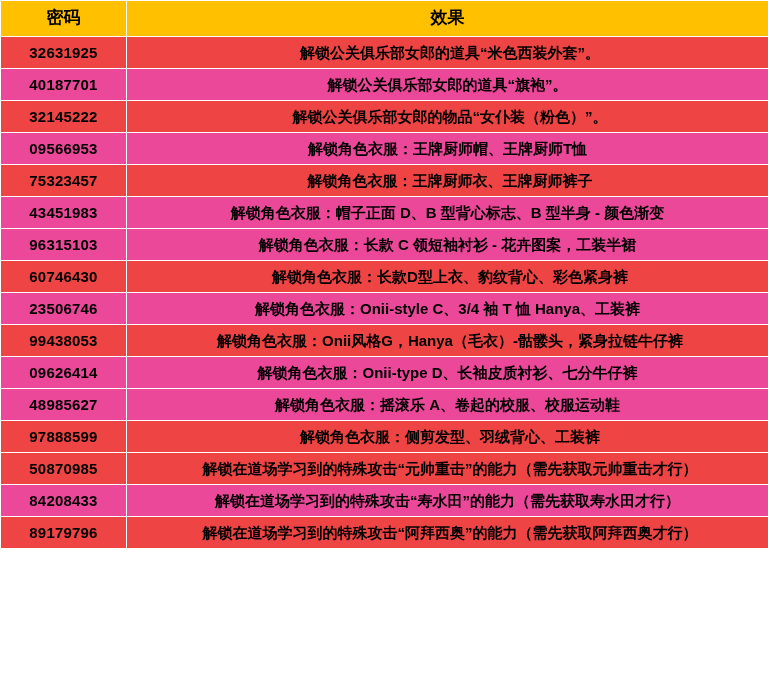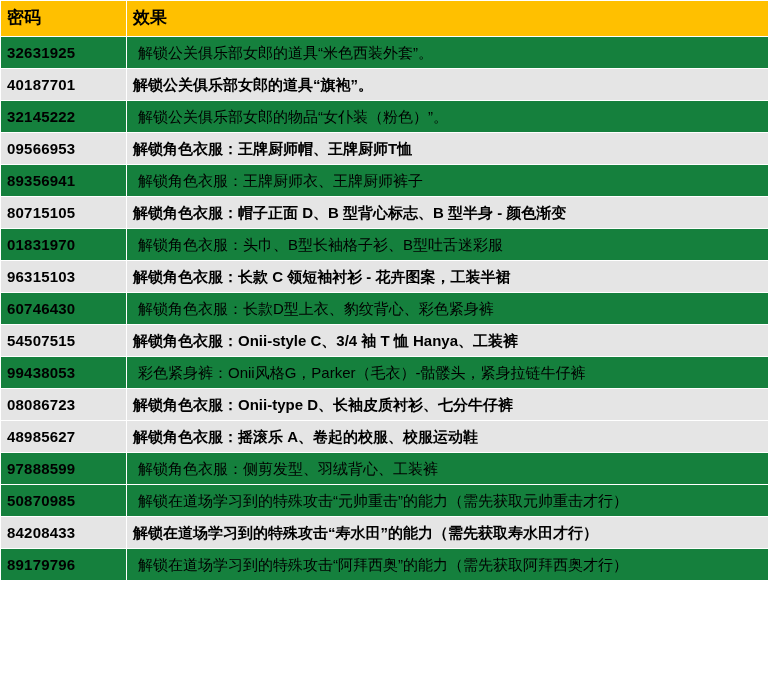--- a/index.html
+++ b/index.html
@@ -19,52 +19,52 @@
     width: 768px;
     table-layout: fixed;
   }
   table.code-table col.col-code { width: 126px; }
   table.code-table col.col-effect { width: 642px; }
 
   table.code-table th,
   table.code-table td {
     border: 1px solid #ffffff;
     padding: 0 6px;
-    text-align: left;
+    text-align: center;
     vertical-align: middle;
     font-size: 15px;
     line-height: 1.2;
     height: 32px;
     box-sizing: border-box;
     white-space: nowrap;
     overflow: hidden;
   }
   table.code-table thead th {
     background: #ffc000;
     font-weight: bold;
     font-size: 17px;
     height: 36px;
     border: 1px solid #ffffff;
     color: #000000;
   }
   table.code-table tbody tr.row-odd td {
-    background: #15803d;
+    background: #ef4444;
   }
   table.code-table tbody tr.row-even td {
-    background: #e5e5e5;
+    background: #ec4899;
   }
   td.cell-code {
     font-weight: bold;
     letter-spacing: 0.2px;
   }
   td.cell-effect {
     font-weight: bold;
   }
   tbody tr.row-odd td.cell-effect {
-    font-weight: normal;
+    font-weight: bold;
     padding-left: 11px;
   }
 </style>
 </head>
 <body>
 
 <table class="code-table">
   <colgroup>
     <col class="col-code">
     <col class="col-effect">
@@ -86,49 +86,45 @@
       </tr>
       <tr class="row-odd">
         <td class="cell-code">32145222</td>
         <td class="cell-effect">解锁公关俱乐部女郎的物品“女仆装（粉色）”。</td>
       </tr>
       <tr class="row-even">
         <td class="cell-code">09566953</td>
         <td class="cell-effect">解锁角色衣服：王牌厨师帽、王牌厨师T恤</td>
       </tr>
       <tr class="row-odd">
-        <td class="cell-code">89356941</td>
+        <td class="cell-code">75323457</td>
         <td class="cell-effect">解锁角色衣服：王牌厨师衣、王牌厨师裤子</td>
       </tr>
       <tr class="row-even">
-        <td class="cell-code">80715105</td>
+        <td class="cell-code">43451983</td>
         <td class="cell-effect">解锁角色衣服：帽子正面 D、B 型背心标志、B 型半身 - 颜色渐变</td>
-      </tr>
-      <tr class="row-odd">
-        <td class="cell-code">01831970</td>
-        <td class="cell-effect">解锁角色衣服：头巾、B型长袖格子衫、B型吐舌迷彩服</td>
       </tr>
       <tr class="row-even">
         <td class="cell-code">96315103</td>
         <td class="cell-effect">解锁角色衣服：长款 C 领短袖衬衫 - 花卉图案，工装半裙</td>
       </tr>
       <tr class="row-odd">
         <td class="cell-code">60746430</td>
         <td class="cell-effect">解锁角色衣服：长款D型上衣、豹纹背心、彩色紧身裤</td>
       </tr>
       <tr class="row-even">
-        <td class="cell-code">54507515</td>
+        <td class="cell-code">23506746</td>
         <td class="cell-effect">解锁角色衣服：Onii-style C、3/4 袖 T 恤 Hanya、工装裤</td>
       </tr>
       <tr class="row-odd">
         <td class="cell-code">99438053</td>
-        <td class="cell-effect">彩色紧身裤：Onii风格G，Parker（毛衣）-骷髅头，紧身拉链牛仔裤</td>
+        <td class="cell-effect">解锁角色衣服：Onii风格G，Hanya（毛衣）-骷髅头，紧身拉链牛仔裤</td>
       </tr>
       <tr class="row-even">
-        <td class="cell-code">08086723</td>
+        <td class="cell-code">09626414</td>
         <td class="cell-effect">解锁角色衣服：Onii-type D、长袖皮质衬衫、七分牛仔裤</td>
       </tr>
       <tr class="row-even">
         <td class="cell-code">48985627</td>
         <td class="cell-effect">解锁角色衣服：摇滚乐 A、卷起的校服、校服运动鞋</td>
       </tr>
       <tr class="row-odd">
         <td class="cell-code">97888599</td>
         <td class="cell-effect">解锁角色衣服：侧剪发型、羽绒背心、工装裤</td>
       </tr>

